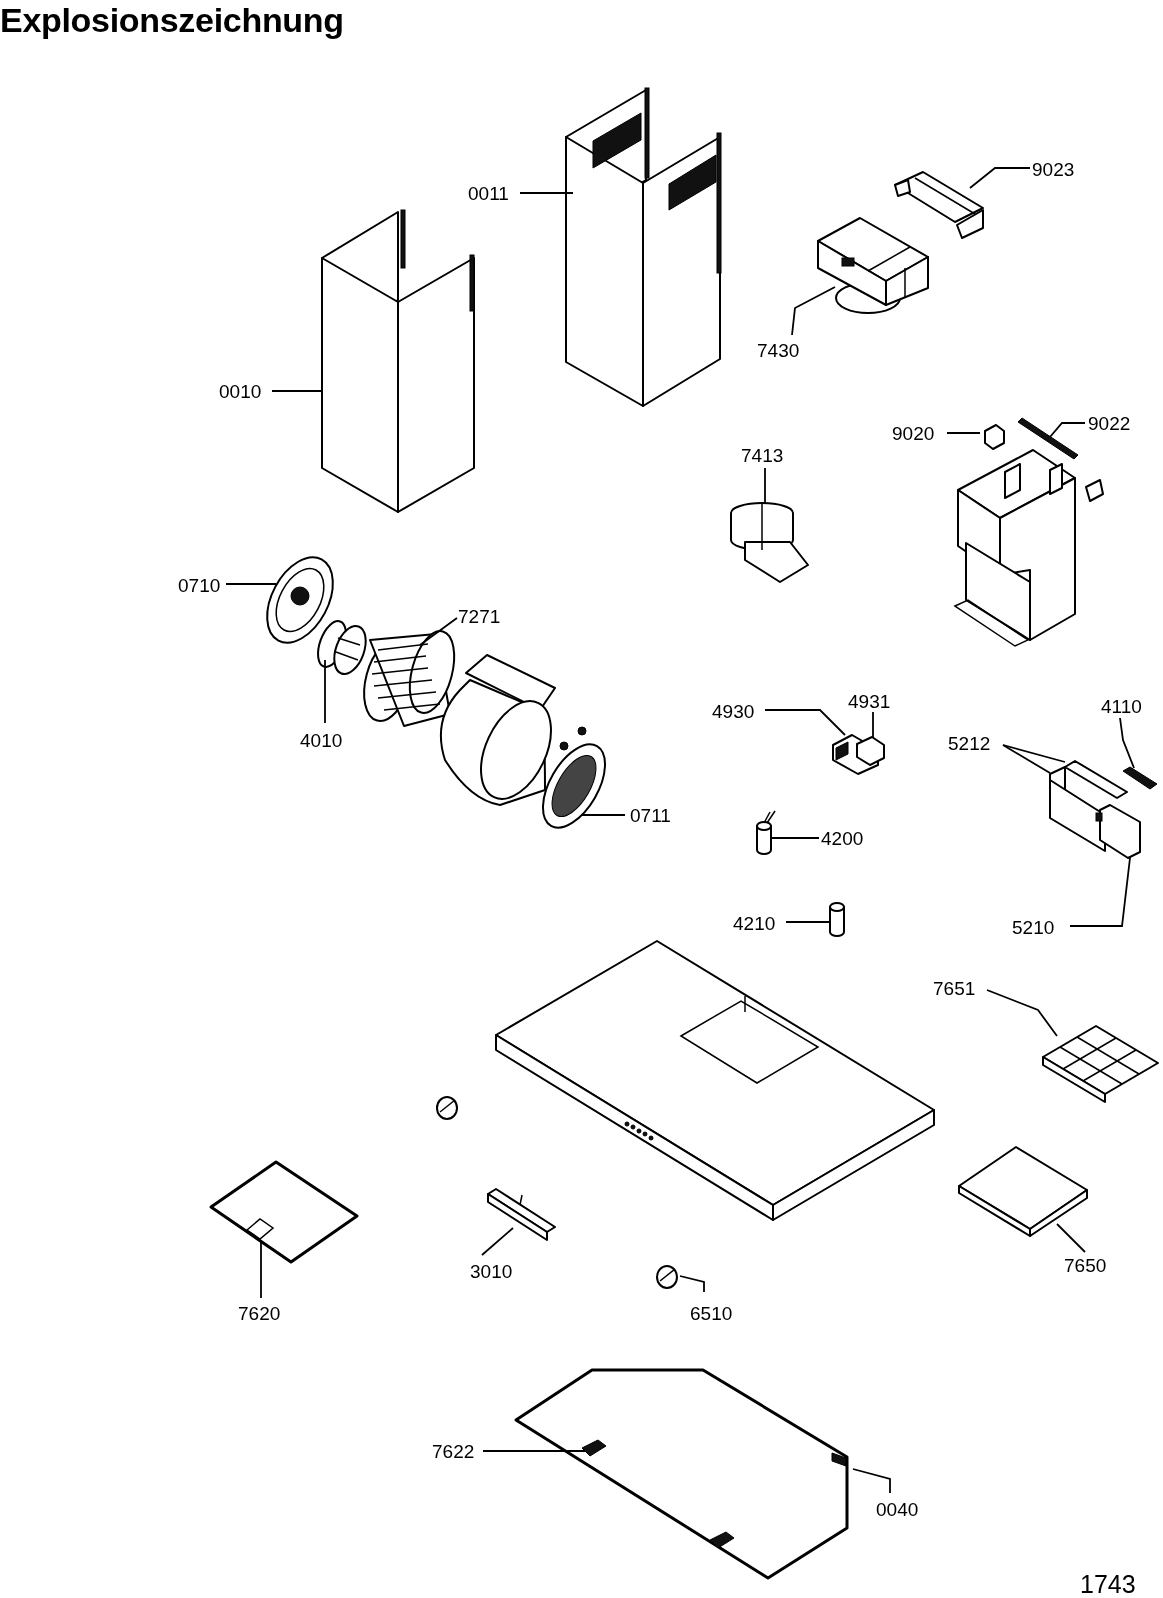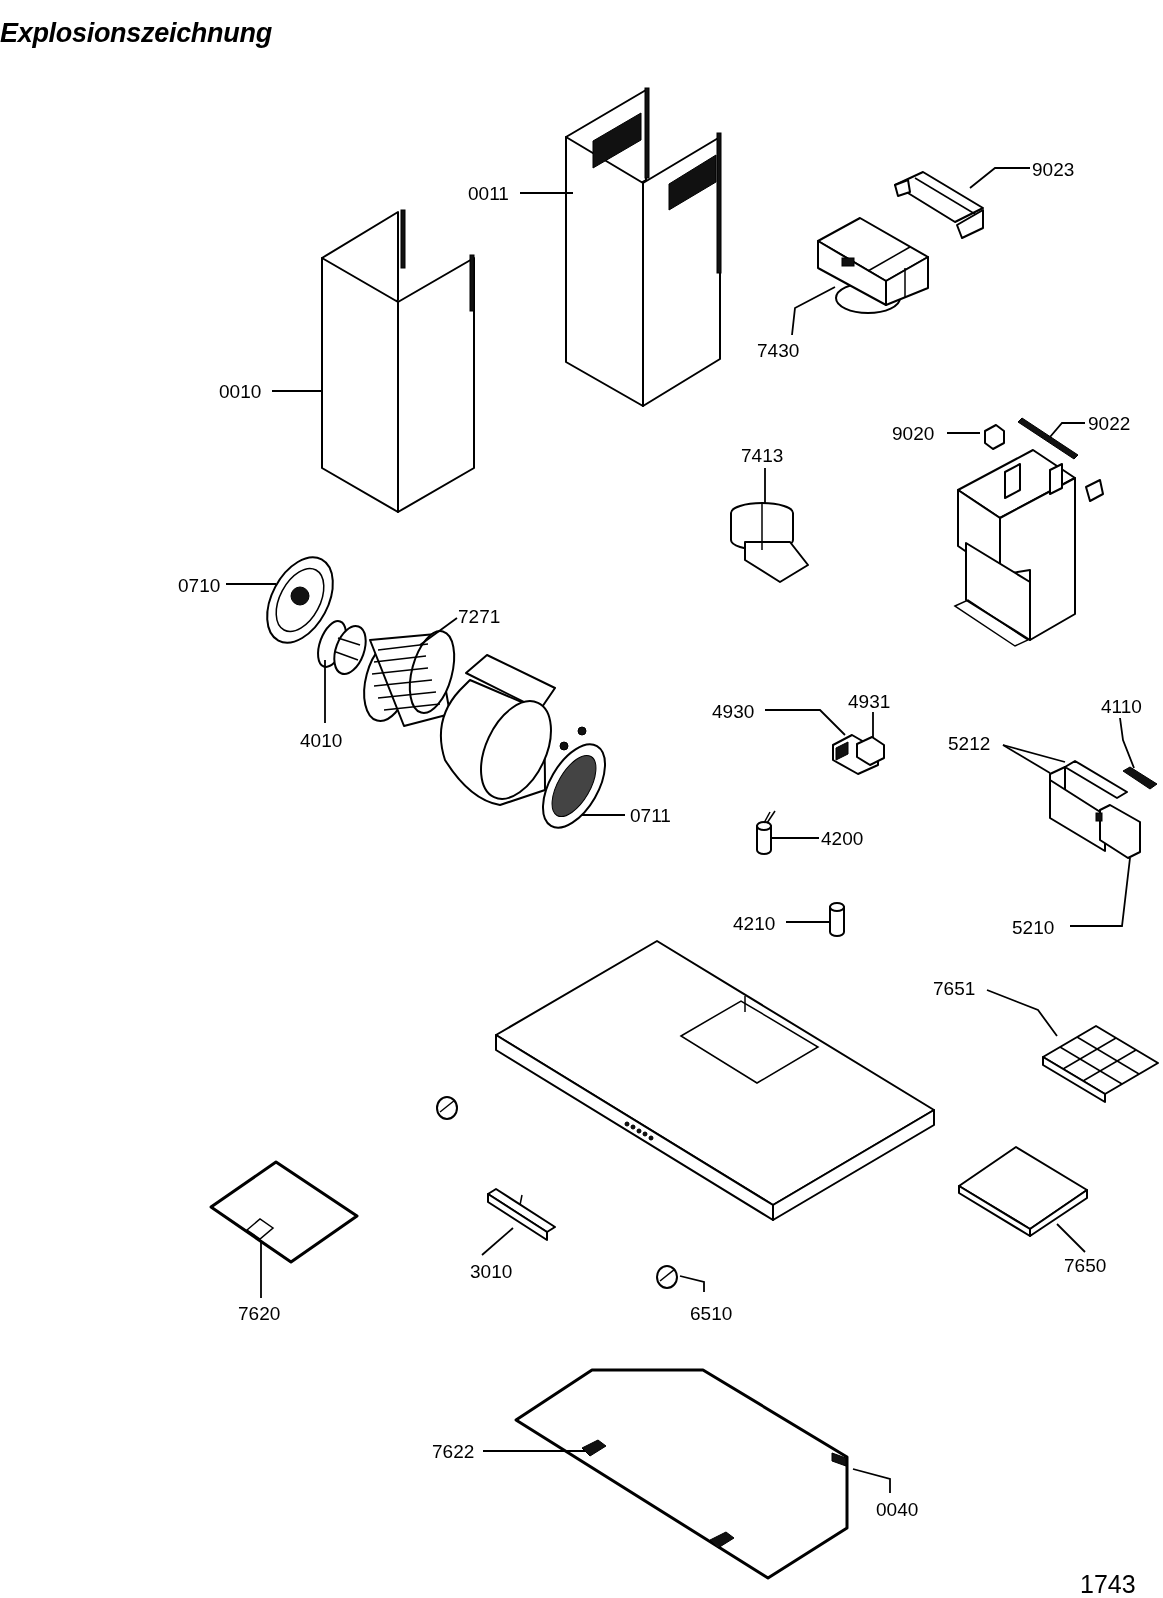--- a/index.html
+++ b/index.html
@@ -1,19 +1,19 @@
 <!DOCTYPE html>
 <html><head>
 <meta charset="utf-8">
 <style>
   html, body { margin: 0; padding: 0; background: #ffffff; }
   body { width: 1163px; height: 1598px; position: relative; overflow: hidden;
          font-family: "Liberation Sans", sans-serif; color: #000; }
-  #title { position: absolute; left: 0; top: 16px; font-size: 27px; font-weight: bold;
-           letter-spacing: -0.3px; line-height: 34px; font-style: italic; }
+  #title { position: absolute; left: 0; top: 3px; font-size: 34px; font-weight: bold;
+           letter-spacing: -0.3px; line-height: 34px; }
   #drawing { position: absolute; left: 0; top: 0; }
   .part { fill: #fff; stroke: #000; stroke-width: 2; stroke-linejoin: round; }
   .thin { fill: none; stroke: #000; stroke-width: 1.5; }
   .dark { fill: #111; stroke: #000; stroke-width: 1; }
   .leader { fill: none; stroke: #000; stroke-width: 1.8; }
   .lbl { font-family: "Liberation Sans", sans-serif; font-size: 19px; fill: #000; }
   .pageno { font-size: 25px; }
 </style>
 </head>
 <body>

